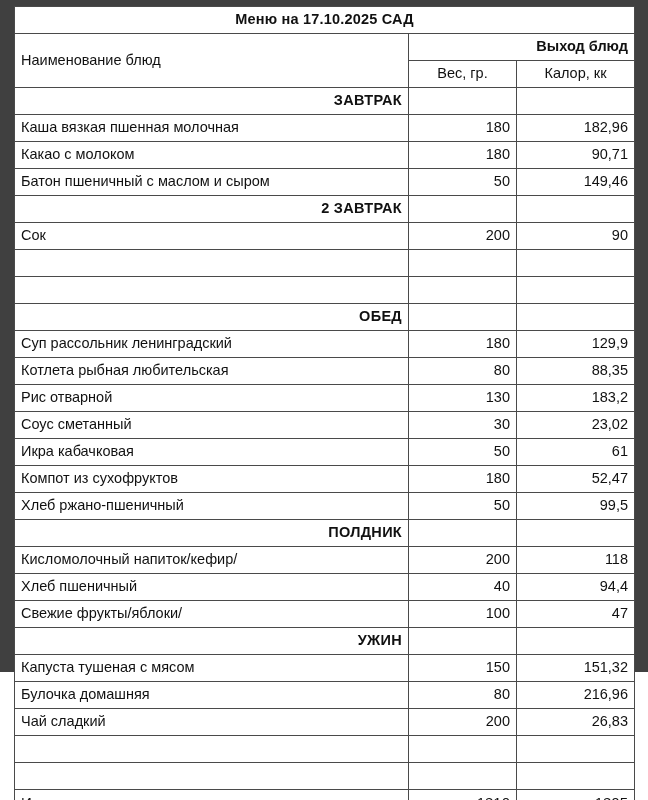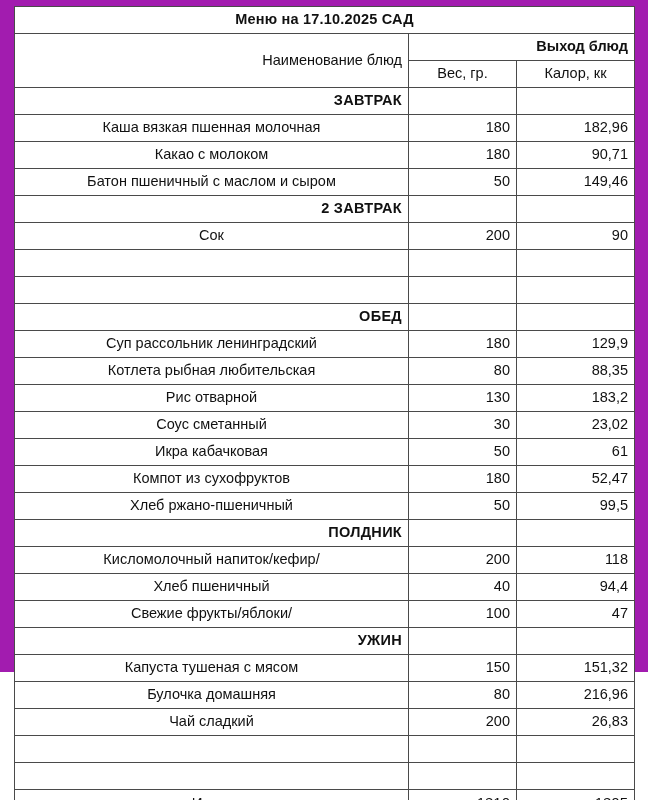--- a/index.html
+++ b/index.html
@@ -11,21 +11,21 @@
     width: 648px;
     height: 800px;
     font-family: "Liberation Sans", sans-serif;
     color: #111111;
     overflow: hidden;
   }
   .page {
     position: relative;
     width: 648px;
     height: 672px;
-    background: #a21caf;
+    background: #404040;
   }
   .menu-table {
     position: absolute;
     left: 14px;
     top: 6px;
     width: 620px;
     border-collapse: collapse;
     table-layout: fixed;
   }
   .menu-table td {
@@ -38,21 +38,21 @@
     background: #ffffff;
   }
   .title-cell {
     text-align: center;
     font-size: 22px;
     font-weight: bold;
     padding: 6px 4px 8px 4px;
     letter-spacing: 0.2px;
   }
   .hdr-name {
-    text-align: right;
+    text-align: left;
     font-size: 15px;
     padding: 8px 4px;
   }
   .hdr-out {
     text-align: right;
     font-size: 15px;
     font-weight: bold;
     padding: 4px;
   }
   .hdr-sub {
@@ -60,21 +60,21 @@
     font-size: 14px;
     padding: 3px 6px;
   }
   .section {
     text-align: right;
     font-weight: bold;
     font-size: 15px;
     letter-spacing: 0.3px;
   }
   .dish {
-    text-align: center;
+    text-align: left;
     white-space: nowrap;
     overflow: hidden;
     margin-left: 7px;
   }
   .num {
     text-align: right;
     padding-right: 8px;
     margin-top: 12px;
   }
   .blank td {

